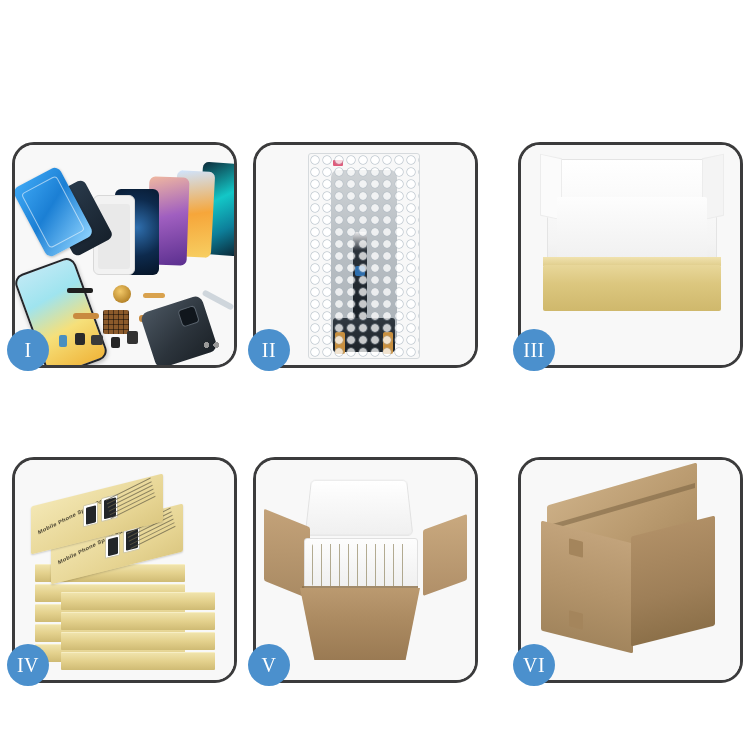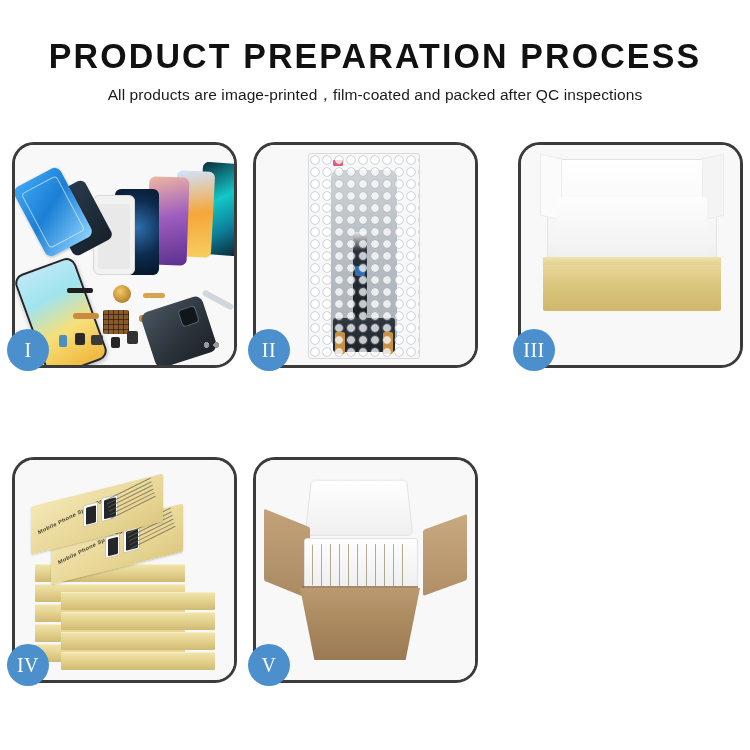--- a/index.html
+++ b/index.html
@@ -312,24 +312,20 @@
   .c-tape{
     position:absolute;left:96px;top:16px;width:70px;height:26px;
     background:rgba(236,244,247,.55);transform:skewY(-16deg) rotate(-2deg);
   }
 </style>
 </head>
 <body>
 
 <div class="page">
 
-  <div class="header">
-    <div class="title">PRODUCT PREPARATION PROCESS</div>
-    <div class="subtitle">All products are image-printed，film-coated and packed after QC inspections</div>
-  </div>
 
   <div class="grid">
 
     <div class="row">
 
       <div class="panel p1">
         <div class="clip">
           <div class="scene">
             <div class="ph ph-g"></div>
             <div class="ph ph-f"></div>
@@ -446,16 +442,28 @@
           <div class="v-flapL"></div>
           <div class="v-flapR"></div>
           <div class="v-foambox"></div>
           <div class="v-content"></div>
           <div class="v-lipline"></div>
           <div class="v-body"></div>
         </div>
         <div class="badge">V</div>
       </div>
 
+      <div class="panel p3">
+        <div class="clip">
+          <div class="c-tape"></div>
+          <div class="c-top"></div>
+          <div class="c-top-seam"></div>
+          <div class="c-front"></div>
+          <div class="c-side"></div>
+          <div class="c-tabA"></div>
+          <div class="c-tabB"></div>
+        </div>
+        <div class="badge">VI</div>
+      </div>
     </div>
 
   </div>
 </div>
 
 </body></html>

